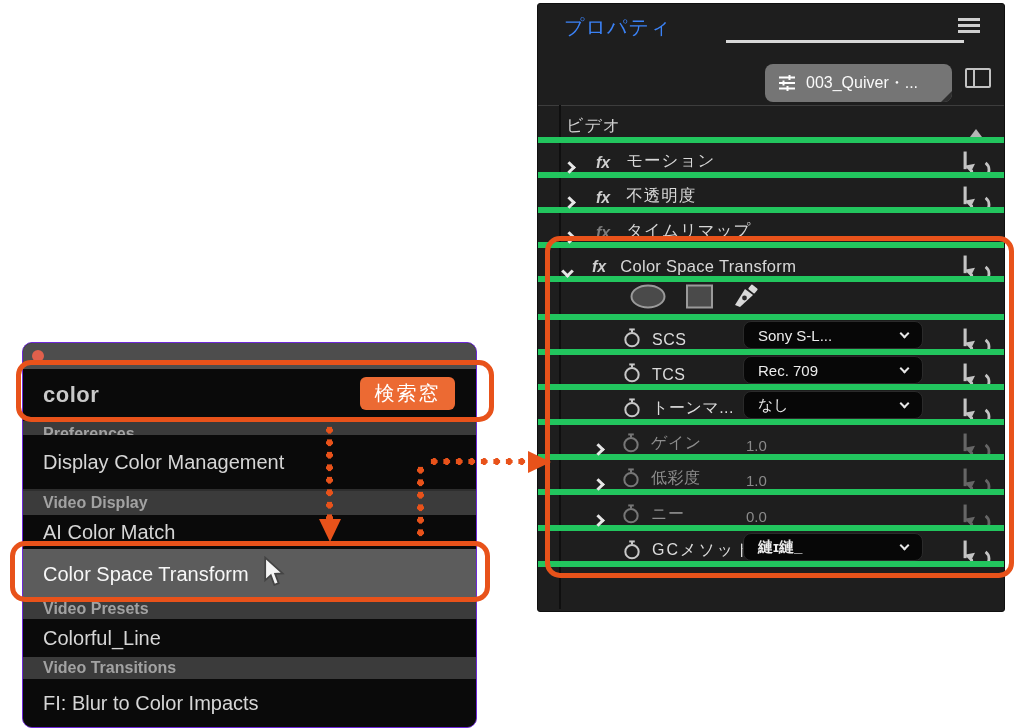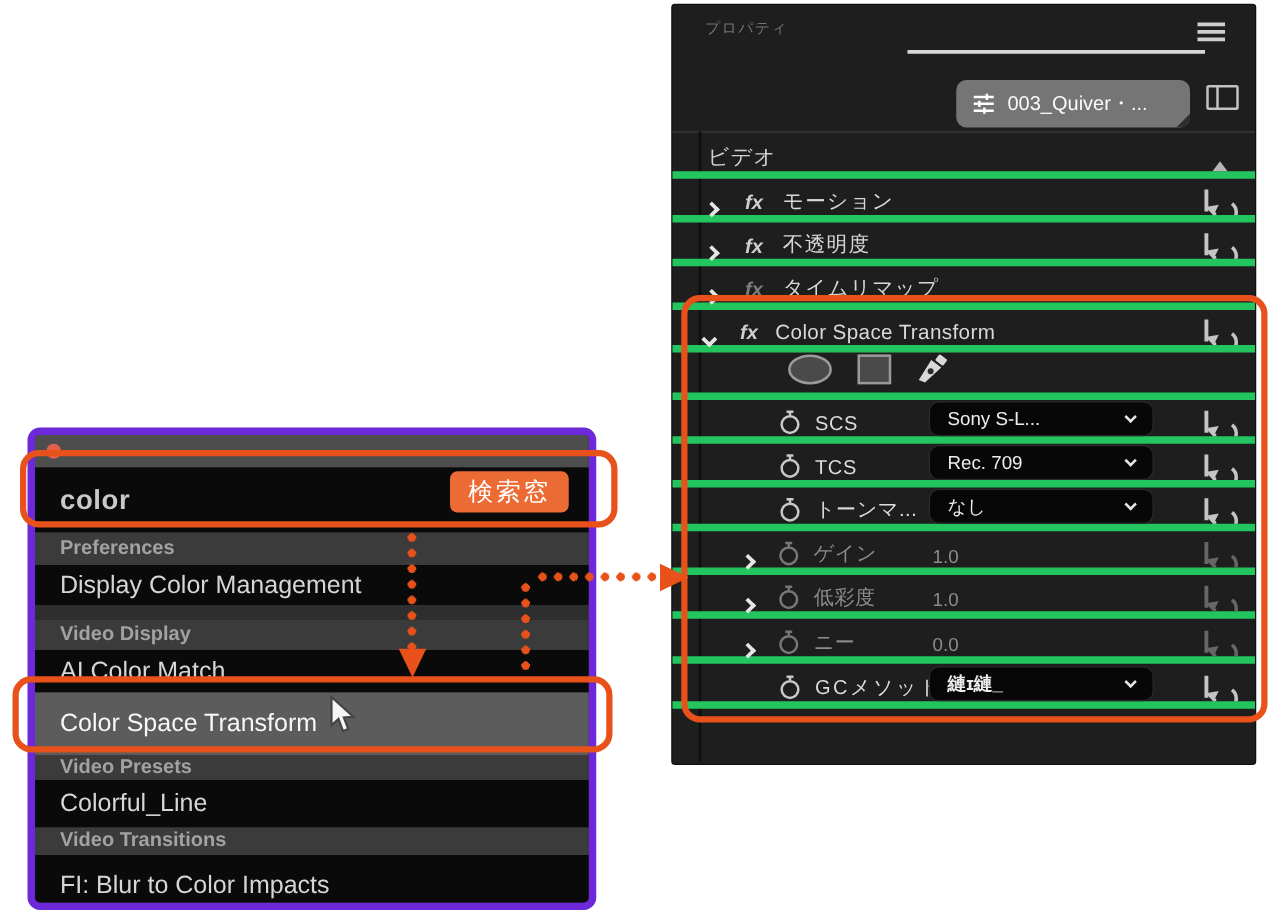--- a/index.html
+++ b/index.html
@@ -2,38 +2,38 @@
 <html><head>
 <meta charset="utf-8">
 <style>
   * { margin:0; padding:0; box-sizing:border-box; }
   html,body { background:#ffffff; }
   body { font-family:"Liberation Sans","DejaVu Sans",sans-serif; }
   #canvas { position:relative; width:1024px; height:728px; background:#fff; overflow:hidden; }
 
   
   .lpanel { position:absolute; left:22px; top:342px; width:455px; height:386px;
-            background:#2e2e2e; border-radius:10px; border:6px solid #6d28d9; overflow:hidden; }
+            background:#2e2e2e; border-radius:10px; border:1px solid #6d28d9; overflow:hidden; }
   .ltitlebar { position:absolute; left:0; top:0; width:100%; height:26px; background:#4d4d4d; }
   .macdot { position:absolute; left:9px; top:7px; width:12px; height:12px; border-radius:50%;
             background:#e0604c; }
   .lrow { position:absolute; left:0; width:100%; display:flex; align-items:center; padding-left:20px; }
   .lsearch { top:26px; height:52px; background:#0a0a0a; }
   .lsearchtext { font-size:22px; font-weight:600; color:#c9c9c9; letter-spacing:.5px; }
   .lhdr { background:#3b3b3b; }
   .lhdr span { font-size:16px; font-weight:700; color:#a2a2a2; }
   .litem { background:#0a0a0a; }
   .litem span { font-size:20px; color:#d6d6d6; }
   .litem.sel { background:#5c5c5c; }
   .litem.sel span { color:#f7f7f7; }
 
   
   .rpanel { position:absolute; left:537px; top:3px; width:468px; height:609px;
             background:#1e1e1e; border:1px solid #101010; border-radius:3px; }
-  .rtab { position:absolute; top:10px; font-size:12px; color:#737373; letter-spacing:1px; }
+  .rtab { position:absolute; top:10px; font-size:20px; color:#3b82f6; letter-spacing:1px; }
   .rtab.active { color:#dedede; font-size:17px; }
   .tabline { position:absolute; left:188px; top:36px; width:238px; height:2.5px; background:#d8d8d8; }
   .hamb { position:absolute; left:420px; top:14px; width:22px; }
   .hamb i { display:block; height:2.5px; background:#cfcfcf; margin-bottom:3.5px; }
 
   .srcbtn { position:absolute; top:60px; height:38px; border-radius:8px; display:flex;
             align-items:center; padding:0 12px; gap:9px; }
   .srcbtn.src { left:32px; width:190px; background:#0c0c0c; border:1px solid #3a3a3a; color:#cfcfcf; }
   .srcbtn.clip { left:227px; width:187px; background:#757575; color:#fafafa; overflow:hidden; }
   .srcbtn span { font-size:16px; white-space:nowrap; }
@@ -353,21 +353,21 @@
   <div class="lpanel">
     <div class="ltitlebar">
       <span class="macdot"></span>
     </div>
     <div class="lrow lsearch">
       <span class="lsearchtext">color</span>
     </div>
     <div class="lrow lhdr" style="top:78px;height:26px">
       <span>Preferences</span>
     </div>
-    <div class="lrow litem" style="top:104px;height:32px">
+    <div class="lrow litem" style="top:92px;height:54px">
       <span>Display Color Management</span>
     </div>
     <div class="lrow lhdr" style="top:148px;height:24px">
       <span>Video Display</span>
     </div>
     <div class="lrow litem" style="top:172px;height:34px">
       <span>AI Color Match</span>
     </div>
     <div class="lrow litem sel" style="top:206px;height:50px">
       <span>Color Space Transform</span>

